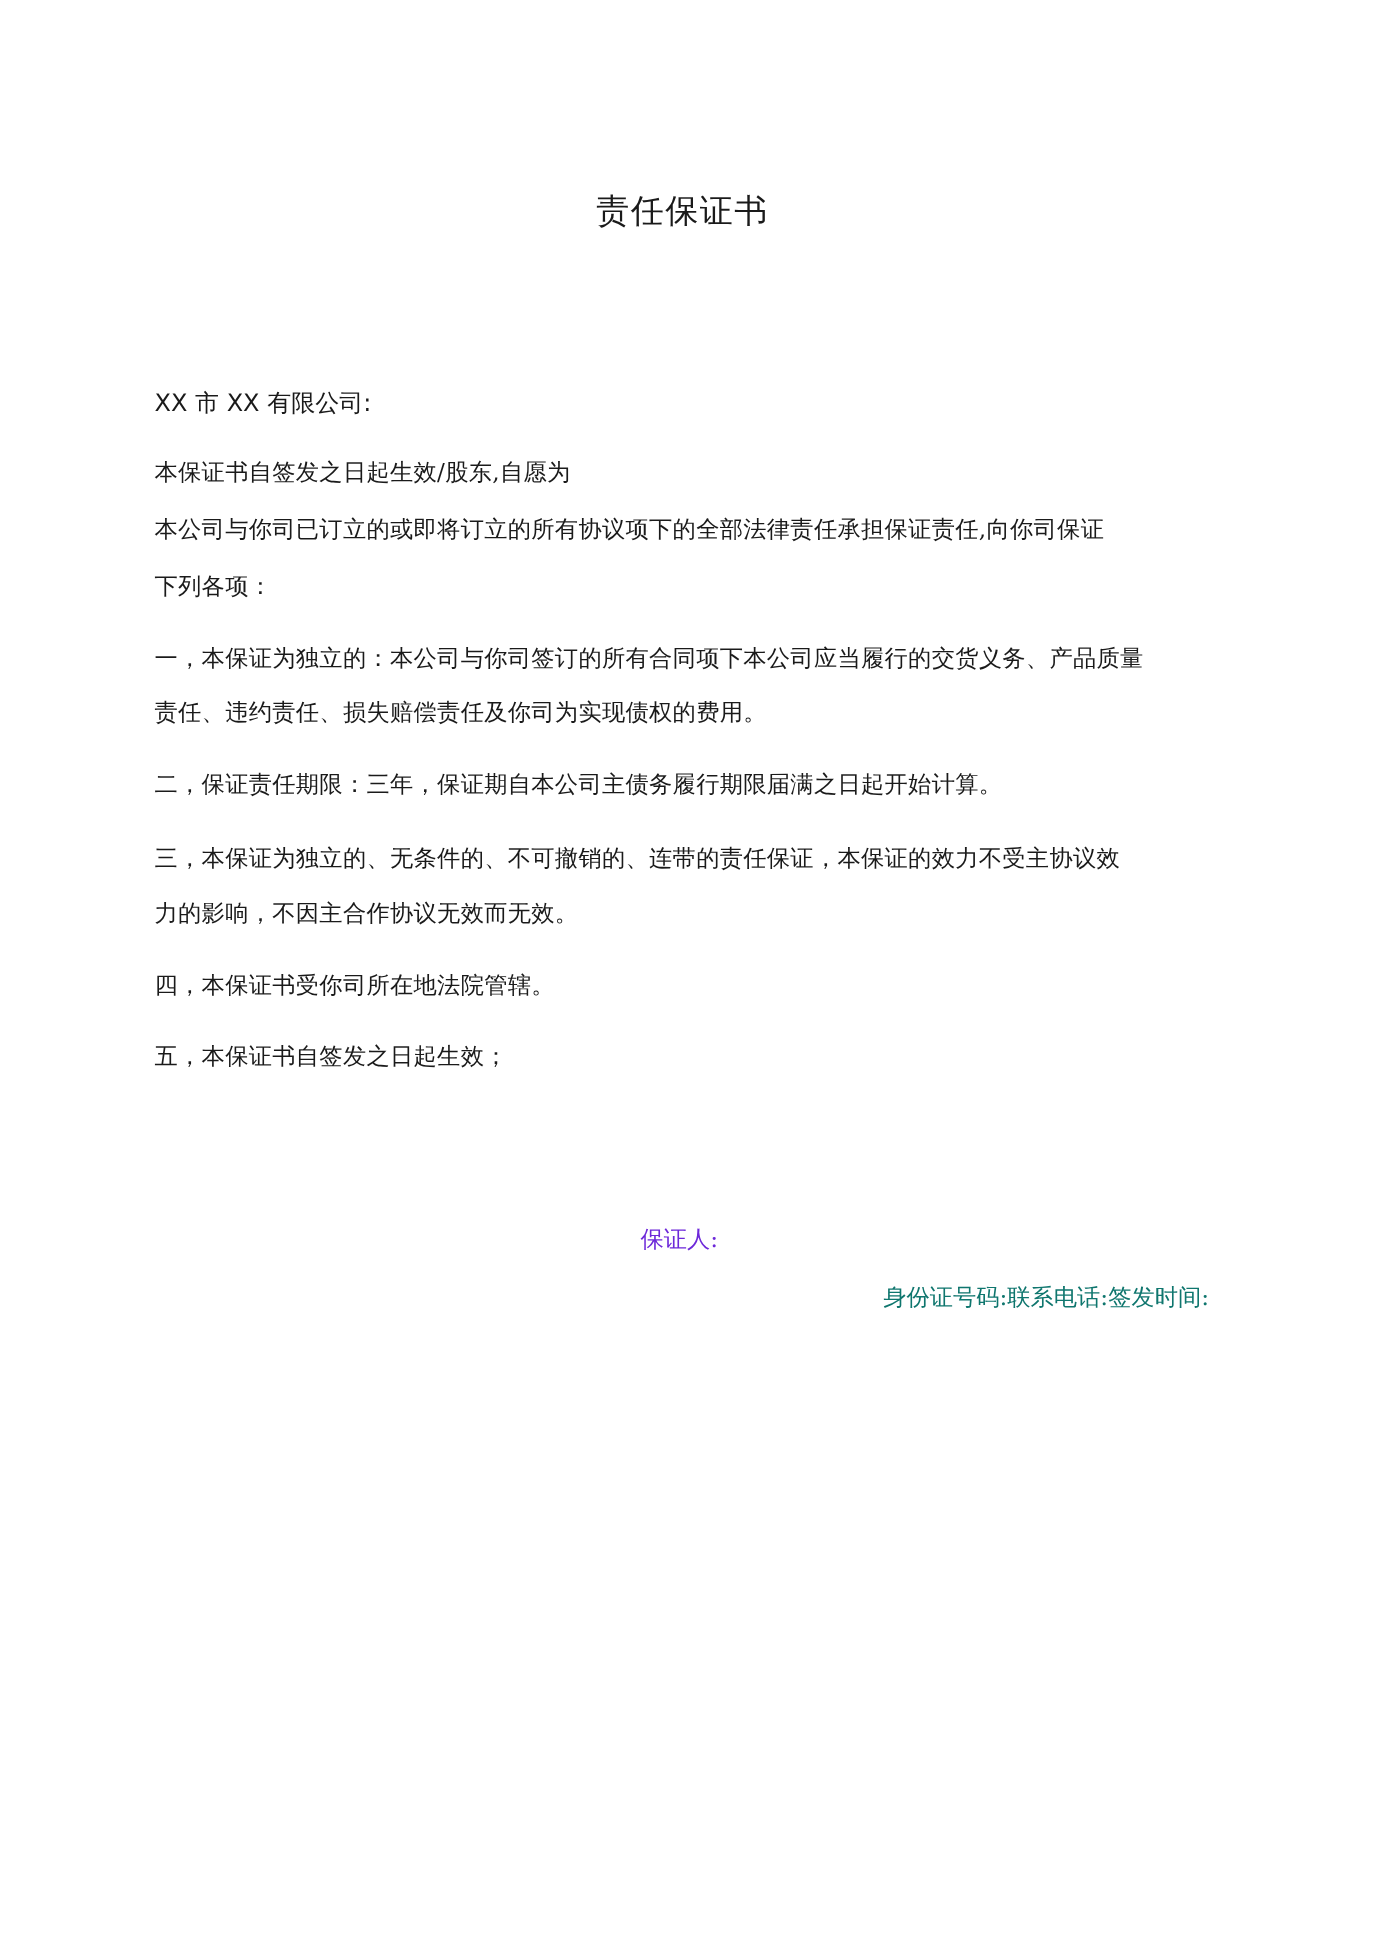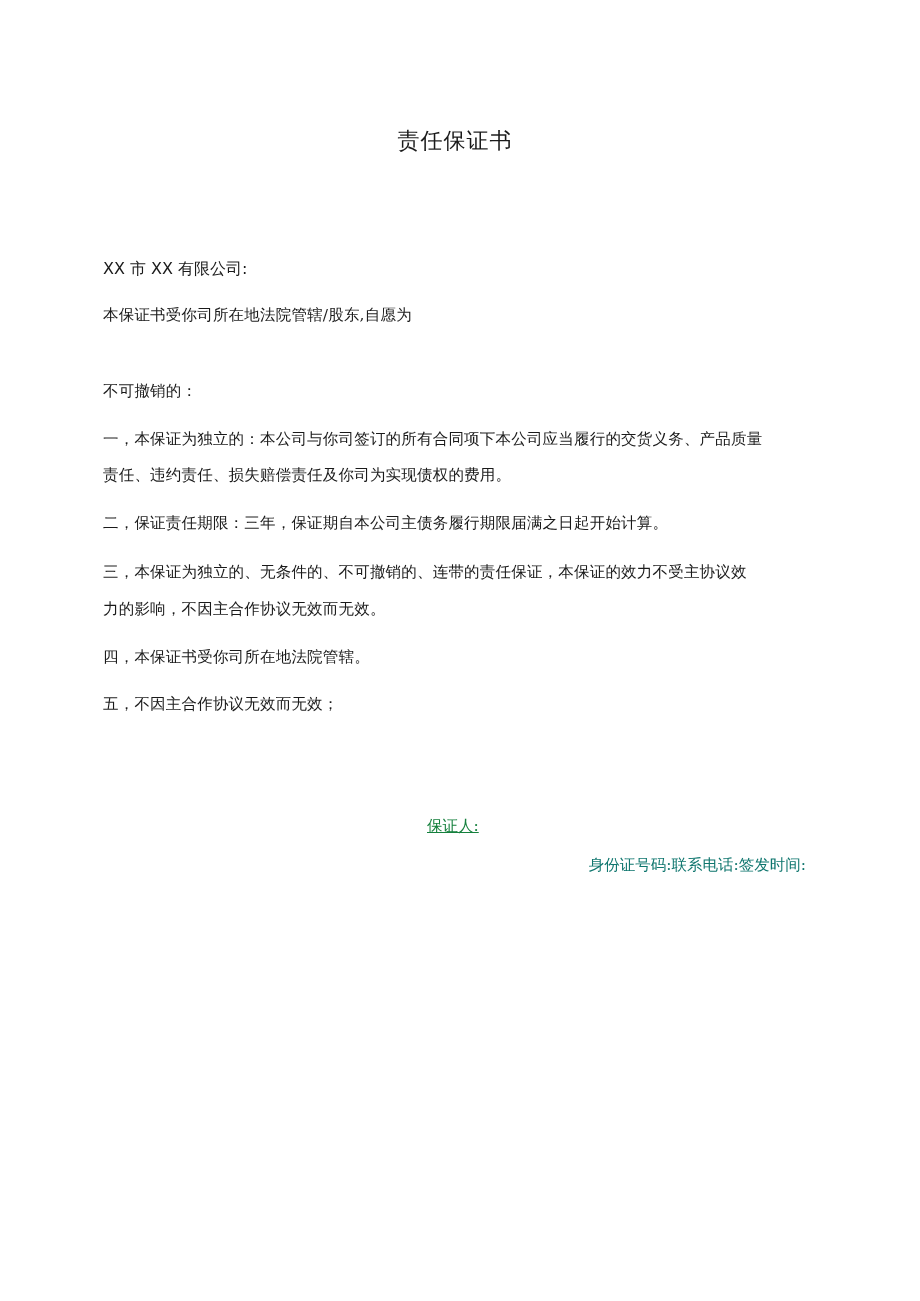--- a/index.html
+++ b/index.html
@@ -48,53 +48,53 @@
       font-size: 15.5px;
       white-space: nowrap;
       color: #1a1a1a;
       letter-spacing: 0.2px;
     }
     .signer {
       position: absolute;
       top: 816px;
       left: 427px;
       font-size: 15.5px;
-      color: #15803d;
-      text-decoration: underline;
+      color: #6d28d9;
     }
     .sig-fields {
       position: absolute;
       top: 855px;
       right: 114px;
       font-size: 15.5px;
       color: #0f766e;
       white-space: nowrap;
     }
   </style>
 </head>
 <body>
 
 <div class="page">
 
   <div class="title">责任保证书</div>
 
   <div class="addressee">XX 市 XX 有限公司:</div>
 
-  <div class="line" style="top:305px;">本保证书受你司所在地法院管辖/股东,自愿为</div>
-  <div class="line" style="top:381px;">不可撤销的：</div>
+  <div class="line" style="top:305px;">本保证书自签发之日起生效/股东,自愿为</div>
+  <div class="line" style="top:343px;">本公司与你司已订立的或即将订立的所有协议项下的全部法律责任承担保证责任,向你司保证</div>
+  <div class="line" style="top:381px;">下列各项：</div>
 
   <div class="line" style="top:429px;">一，本保证为独立的：本公司与你司签订的所有合同项下本公司应当履行的交货义务、产品质量</div>
   <div class="line" style="top:465px;">责任、违约责任、损失赔偿责任及你司为实现债权的费用。</div>
 
   <div class="line" style="top:562px;">三，本保证为独立的、无条件的、不可撤销的、连带的责任保证，本保证的效力不受主协议效</div>
 
   <div class="line" style="top:513px;">二，保证责任期限：三年，保证期自本公司主债务履行期限届满之日起开始计算。</div>
   <div class="line" style="top:647px;">四，本保证书受你司所在地法院管辖。</div>
 
   <div class="line" style="top:599px;">力的影响，不因主合作协议无效而无效。</div>
 
-  <div class="line" style="top:694px;">五，不因主合作协议无效而无效；</div>
+  <div class="line" style="top:694px;">五，本保证书自签发之日起生效；</div>
 
   <div class="signer">保证人:</div>
 
   <div class="sig-fields">身份证号码:联系电话:签发时间:</div>
 
 </div>
 
 </body></html>

